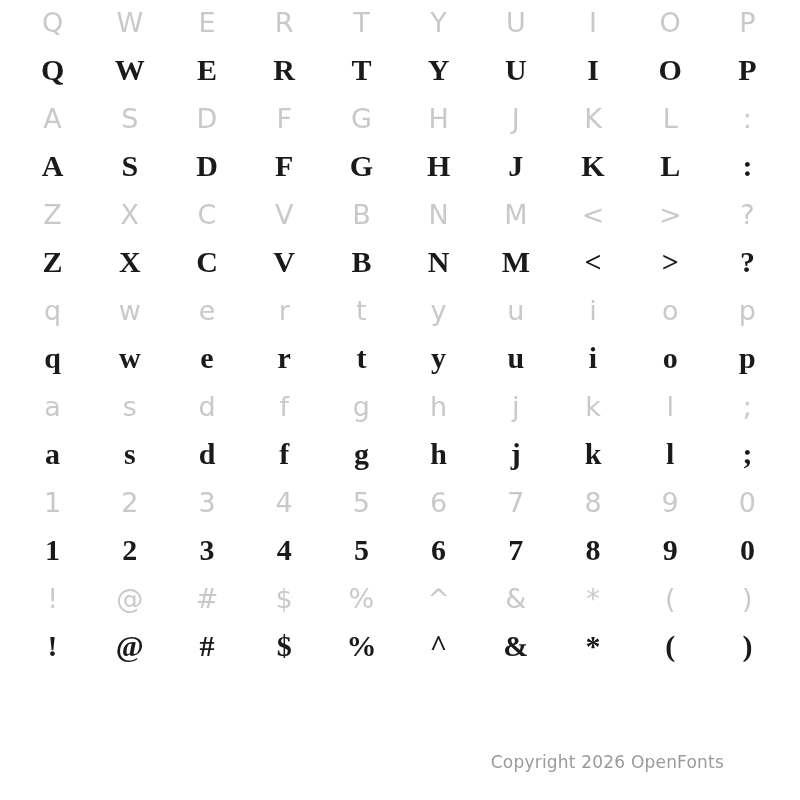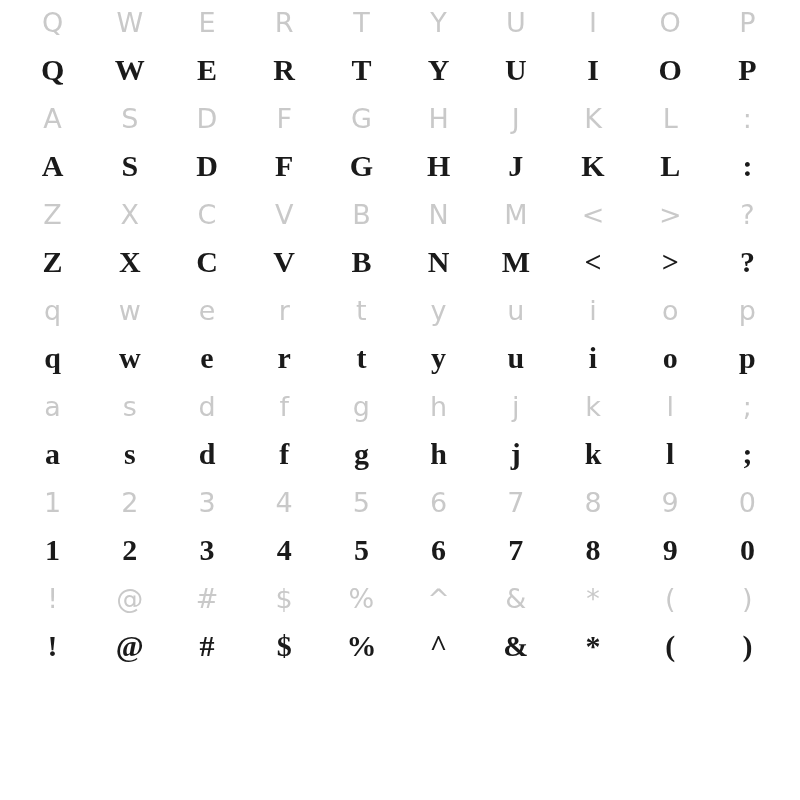--- a/index.html
+++ b/index.html
@@ -249,14 +249,15 @@
       <div class="cell">%</div>
       <div class="cell">^</div>
       <div class="cell">&amp;</div>
       <div class="cell">*</div>
       <div class="cell">(</div>
       <div class="cell">)</div>
     </div>
 
   </div>
 
+  <div class="footer">Copyright 2026 OpenFonts</div>
 
 </div>
 
 </body></html>

